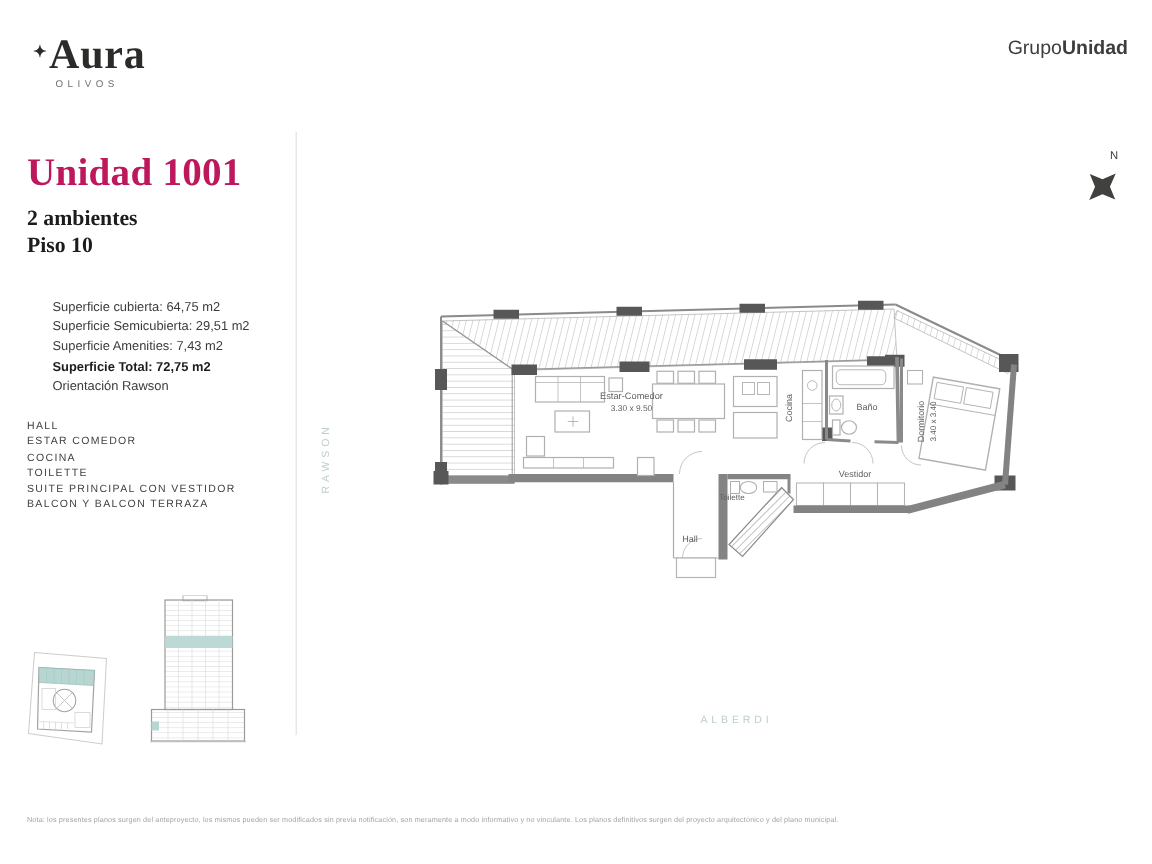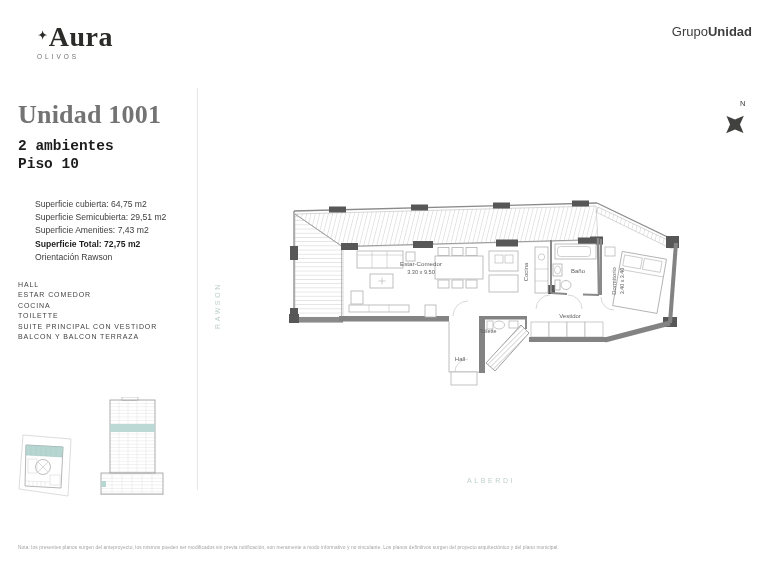--- a/index.html
+++ b/index.html
@@ -2,30 +2,30 @@
 <html><head>
 <meta charset="utf-8">
 <style>
   html,body{margin:0;padding:0;}
   body{width:768px;height:576px;background:#ffffff;position:relative;overflow:hidden;
        font-family:"Liberation Sans",sans-serif;color:#3c3c3c;}
 
   
   .logo{position:absolute;left:22px;top:20px;}
   .logo-main{font-family:"Liberation Serif",serif;font-weight:600;font-size:28px;
-             color:#2b2b29;letter-spacing:0.5px;line-height:30px;margin-left:16px;}
+             color:#2b2b29;letter-spacing:0.5px;line-height:30px;}
   .logo-star{font-size:11px;vertical-align:7px;margin-right:1px;color:#2b2b29;}
   .logo-sub{font-size:6.5px;letter-spacing:3px;color:#6f6f6f;margin-left:15px;margin-top:1px;}
   .company{position:absolute;top:24px;right:16px;font-size:13px;color:#3d3d3d;}
   .company b{font-weight:700;}
 
   
   .unit-title{position:absolute;left:18px;top:100px;font-family:"Liberation Serif",serif;
-              font-weight:700;font-size:26px;color:#737373;letter-spacing:0.2px;}
-  .unit-sub{position:absolute;left:18px;top:137px;font-family:Liberation Mono, monospace;
+              font-weight:700;font-size:26px;color:#be185d;letter-spacing:0.2px;}
+  .unit-sub{position:absolute;left:18px;top:137px;font-family:Liberation Serif, serif;
             font-weight:700;font-size:14.5px;color:#1c1c1c;line-height:18px;}
   .surfaces{position:absolute;left:35px;top:198px;font-size:8.6px;color:#3c3c3c;line-height:13.2px;}
   .surfaces .total{font-weight:700;color:#1d1d1d;}
   .room-list{position:absolute;left:18px;top:280px;font-size:7px;letter-spacing:0.9px;
              color:#424242;line-height:10.4px;}
 
   .divider{position:absolute;left:197px;top:88px;width:1px;height:402px;background:#e7e7e7;}
 
   
   .street-side{position:absolute;left:214px;top:253px;height:76px;

